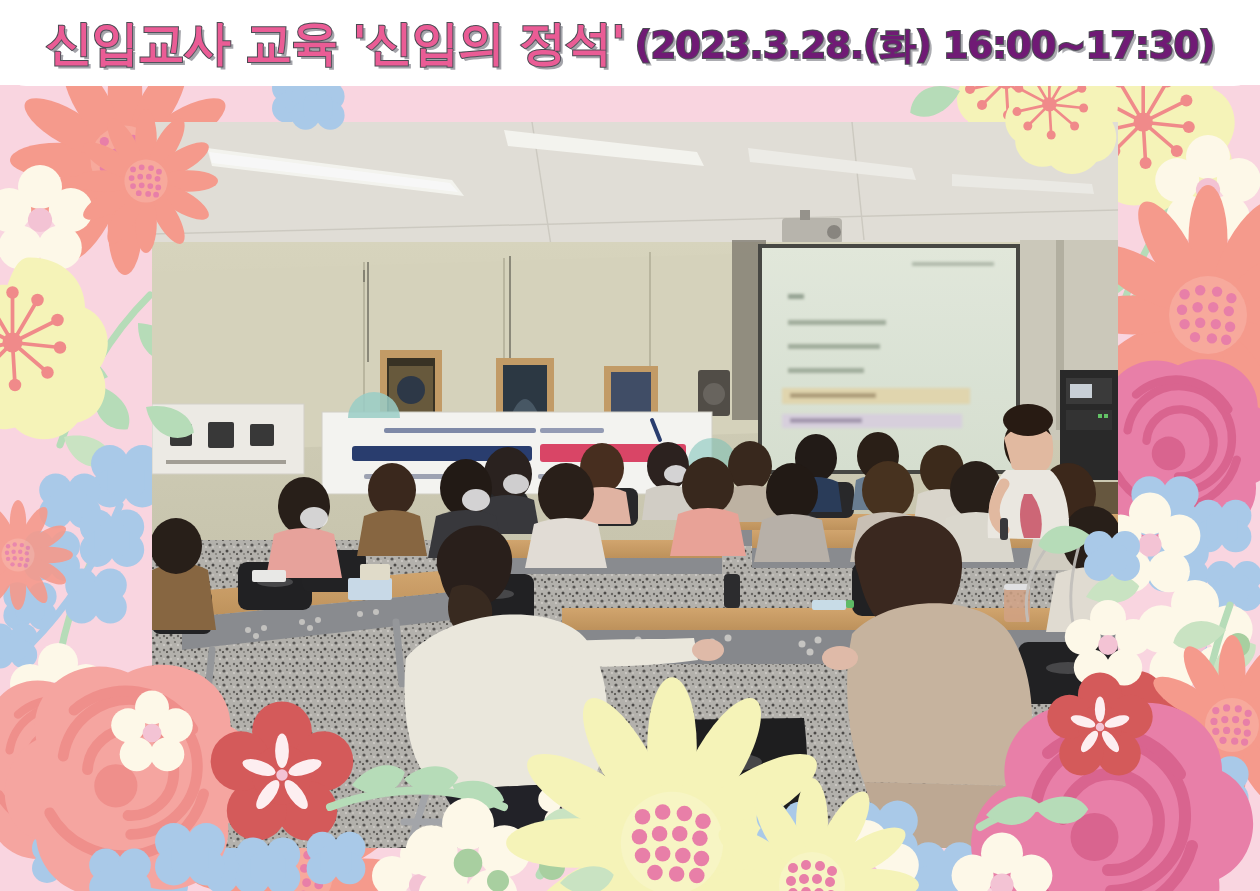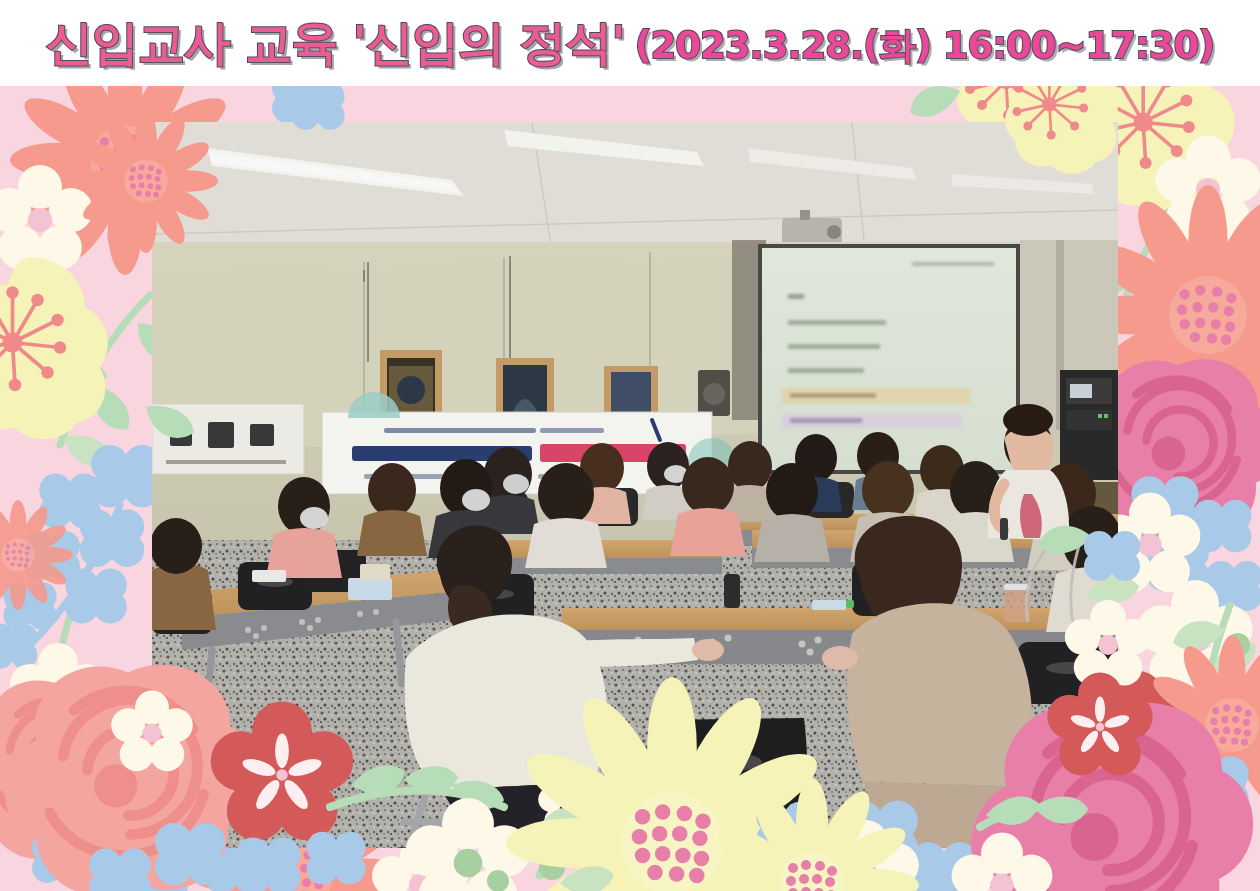--- a/index.html
+++ b/index.html
@@ -12,41 +12,42 @@
     overflow:hidden;
     background:#ffffff;
   }
 
   
   #header-band{
     position:absolute;left:0;top:0;width:1260px;height:86px;
     background:#ffffff;
     z-index:40;
     overflow:hidden;
+    border-radius:26px;
   }
   #title-row{
     position:absolute;left:0;top:0;width:1260px;height:86px;
     display:flex;align-items:center;justify-content:center;
     white-space:nowrap;
   }
   .title-main{
     font-family:"DejaVu Sans","Liberation Sans",sans-serif;
     font-size:47px;font-weight:bold;
     letter-spacing:-1px;
     color:#ea5c95;
     -webkit-text-stroke:2px #4a4a52;
     paint-order:stroke fill;
     text-shadow:3px 3px 0 rgba(90,90,100,.55);
     margin-right:10px;
   }
   .title-date{
     font-family:"DejaVu Sans","Liberation Sans",sans-serif;
     font-size:37px;font-weight:bold;
     letter-spacing:-1px;
-    color:#ec4899;
+    color:#701a75;
     -webkit-text-stroke:2px #4a4a52;
     paint-order:stroke fill;
     text-shadow:3px 3px 0 rgba(90,90,100,.5);
     position:relative;top:3px;
   }
 
   
   #floral-bg{
     position:absolute;left:0;top:85px;width:1260px;height:806px;
     background:#f9d5e0;

